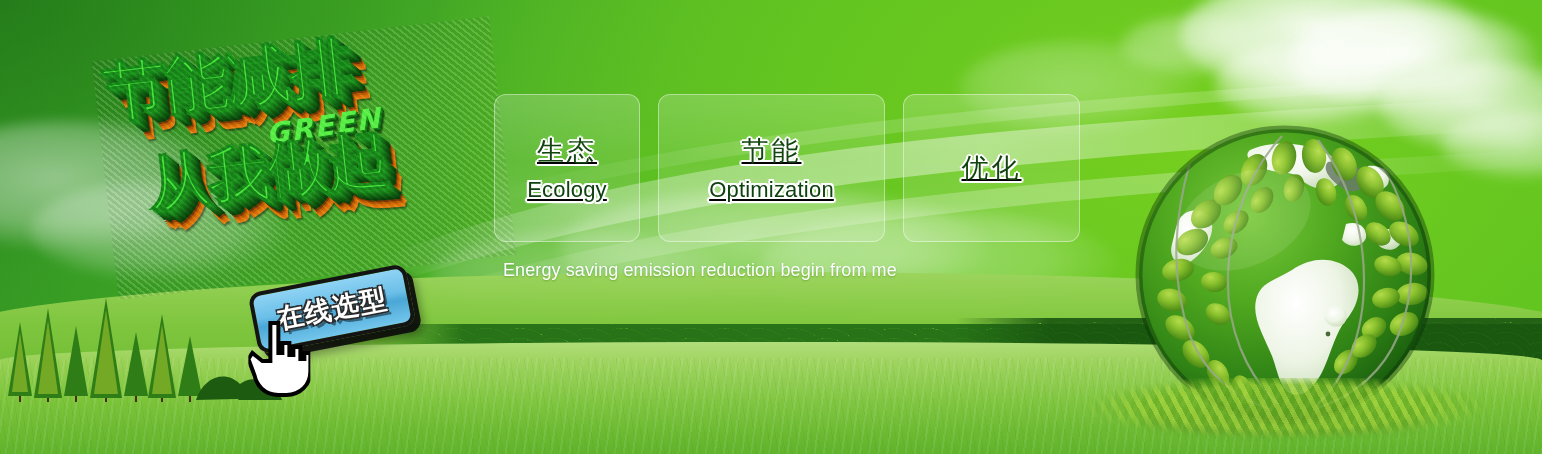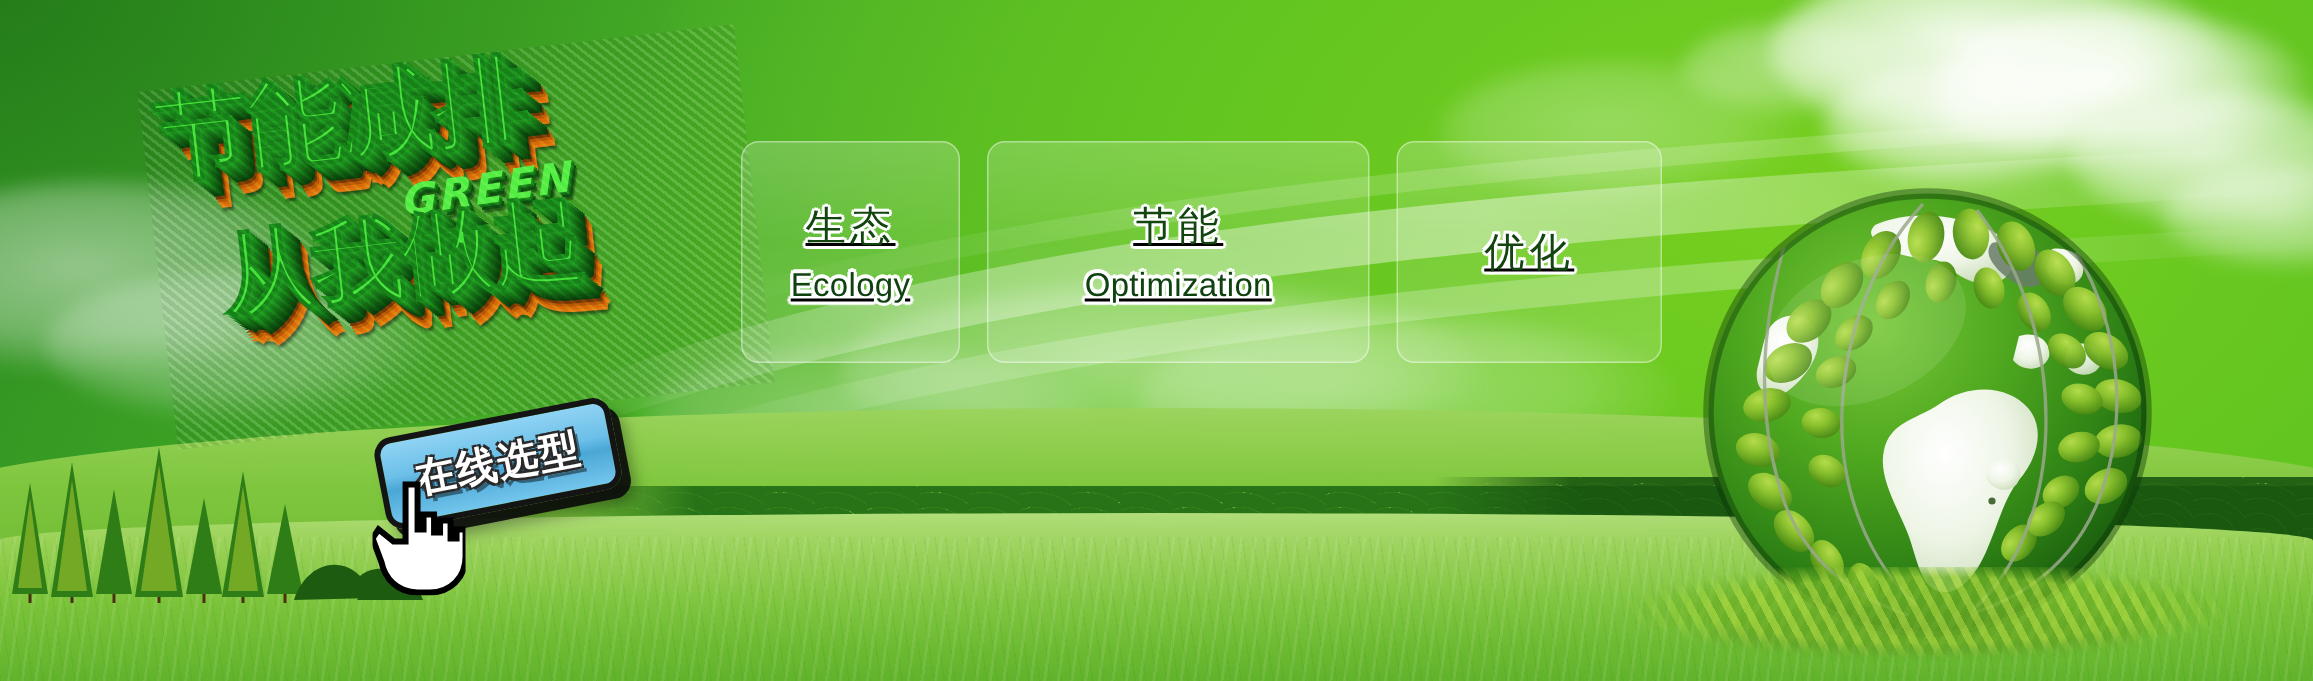--- a/index.html
+++ b/index.html
@@ -177,21 +177,21 @@
     width: 146px; height: 148px;
     border-radius: 12px;
     border: 1px solid rgba(255,255,255,.42);
     background: linear-gradient(180deg, rgba(255,255,255,.20) 0%, rgba(255,255,255,.10) 45%, rgba(255,255,255,.17) 100%);
     display: flex; flex-direction: column;
     align-items: center; justify-content: center;
     gap: 8px;
     padding: 16px 10px;
     text-decoration: underline;
   }
-  .card.w-conservation { width: 255px; }
+  .card.w-conservation { width: 227px; }
   .card.w-optimization { width: 177px; }
   .card-cn {
     font-family: "DejaVu Sans", sans-serif;
     font-size: 27px; font-weight: 400;
     color: #12450f;
     letter-spacing: 3px;
     text-shadow:
       -1.5px -1.5px 0 #fff, 1.5px -1.5px 0 #fff, -1.5px 1.5px 0 #fff, 1.5px 1.5px 0 #fff,
       0 -2px 0 #fff, 0 2px 0 #fff, -2px 0 0 #fff, 2px 0 0 #fff;
     white-space: nowrap;
@@ -352,20 +352,21 @@
     </div>
     <div class="card w-conservation">
       <div class="card-cn">节能</div>
       <div class="card-en">Optimization</div>
     </div>
     <div class="card w-optimization">
       <div class="card-cn">优化</div>
     </div>
   </div>
 
+  <div class="tagline">Energy saving emission reduction begin from me</div>
 
   <div class="globe-wrap">
     <div class="globe-shadow"></div>
     <svg width="306" height="306" viewBox="0 0 306 306">
       <defs>
         <radialGradient id="sphere" cx="38%" cy="30%" r="78%">
           <stop offset="0%" stop-color="#79c93a"></stop>
           <stop offset="38%" stop-color="#4fa81f"></stop>
           <stop offset="72%" stop-color="#2f8215"></stop>
           <stop offset="100%" stop-color="#14530c"></stop>

